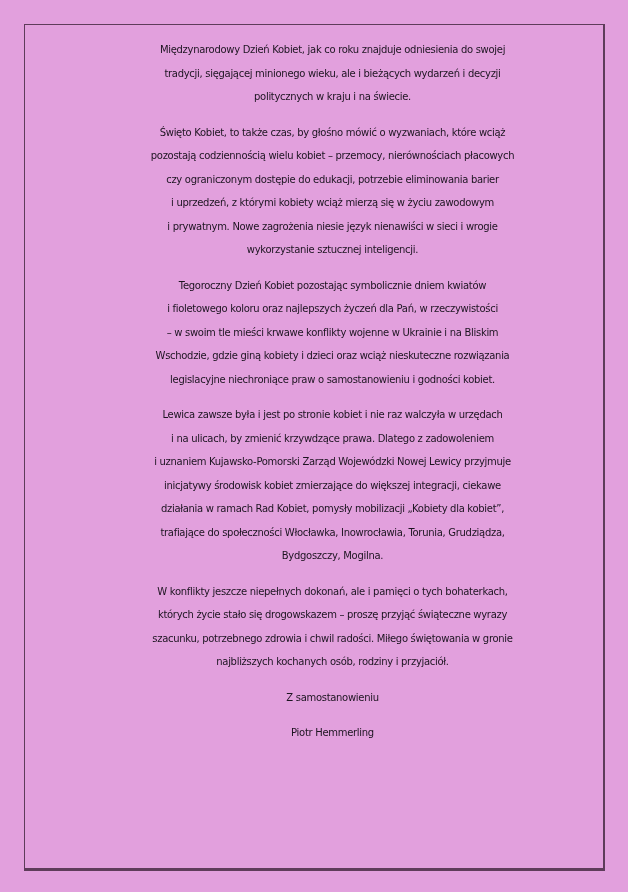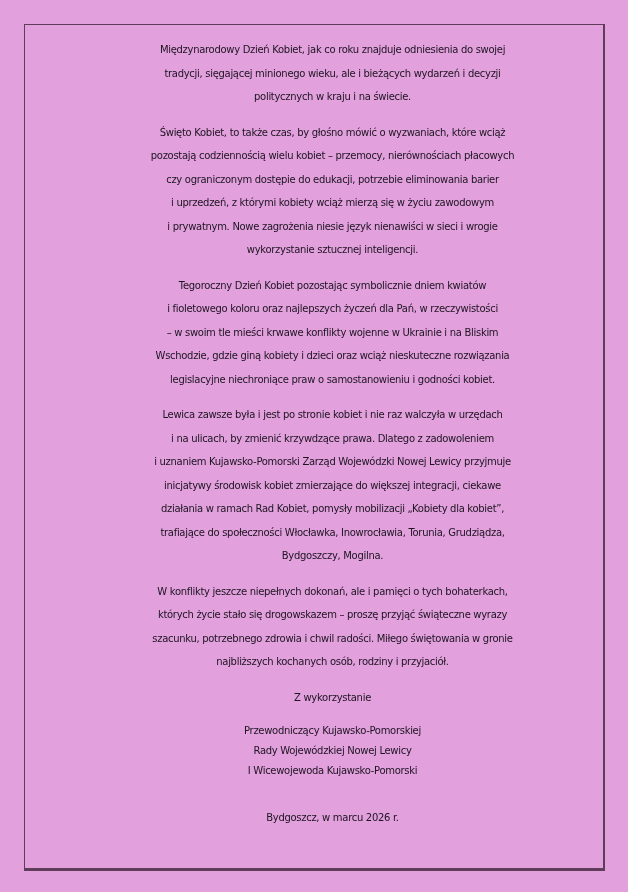--- a/index.html
+++ b/index.html
@@ -69,19 +69,16 @@
 i na ulicach, by zmienić krzywdzące prawa. Dlatego z zadowoleniem
 i uznaniem Kujawsko-Pomorski Zarząd Wojewódzki Nowej Lewicy przyjmuje
 inicjatywy środowisk kobiet zmierzające do większej integracji, ciekawe
 działania w ramach Rad Kobiet, pomysły mobilizacji „Kobiety dla kobiet”,
 trafiające do społeczności Włocławka, Inowrocławia, Torunia, Grudziądza,
 Bydgoszczy, Mogilna.</p>
     <p class="para">W konflikty jeszcze niepełnych dokonań, ale i pamięci o tych bohaterkach,
 których życie stało się drogowskazem – proszę przyjąć świąteczne wyrazy
 szacunku, potrzebnego zdrowia i chwil radości. Miłego świętowania w gronie
 najbliższych kochanych osób, rodziny i przyjaciół.</p>
-    <p class="para">Z wykorzystanie</p>
-    <p class="para tight">Przewodniczący Kujawsko-Pomorskiej
-Rady Wojewódzkiej Nowej Lewicy
-I Wicewojewoda Kujawsko-Pomorski</p>
-    <p class="para dateline">Bydgoszcz, w marcu 2026 r.</p>
+    <p class="para">Z samostanowieniu</p>
+    <p class="para">Piotr Hemmerling</p>
   </div>
 </div>
 
 </body></html>

